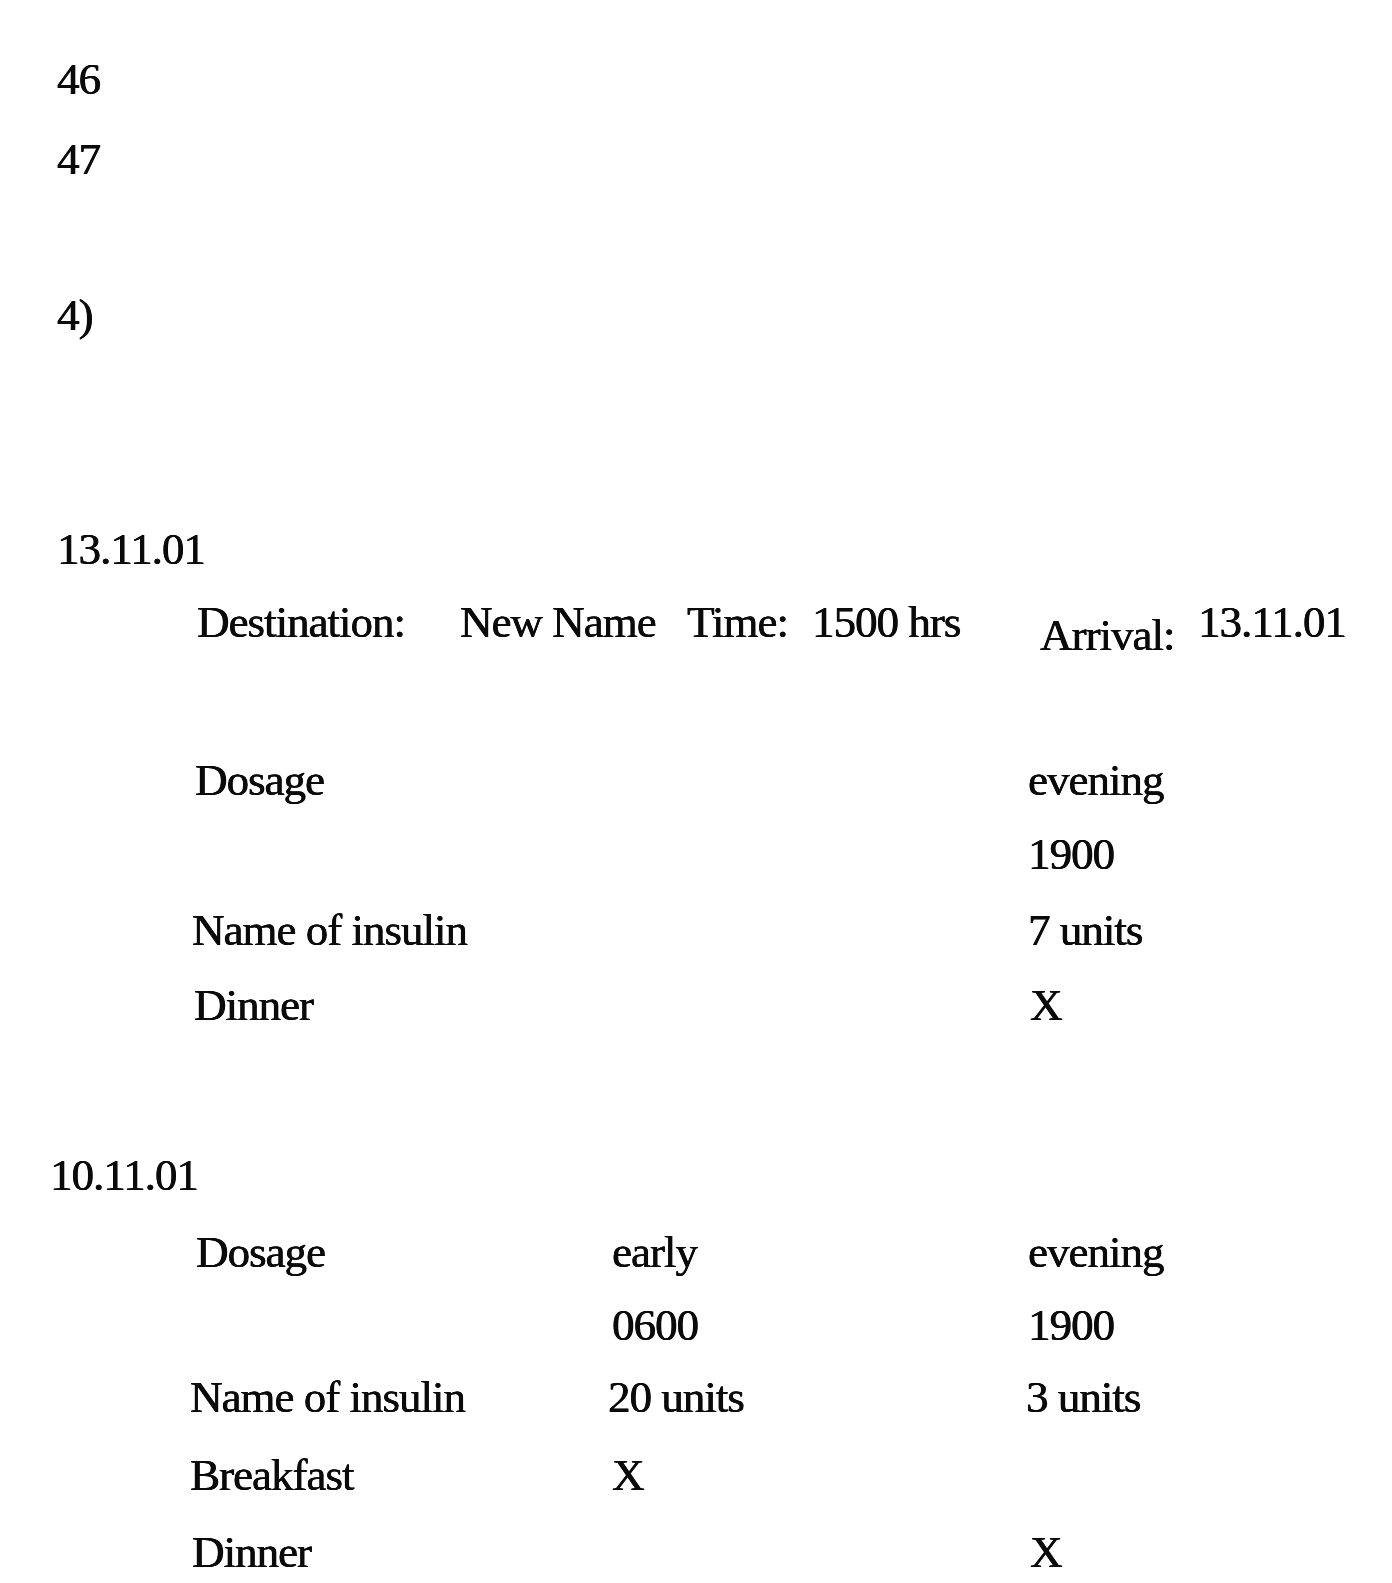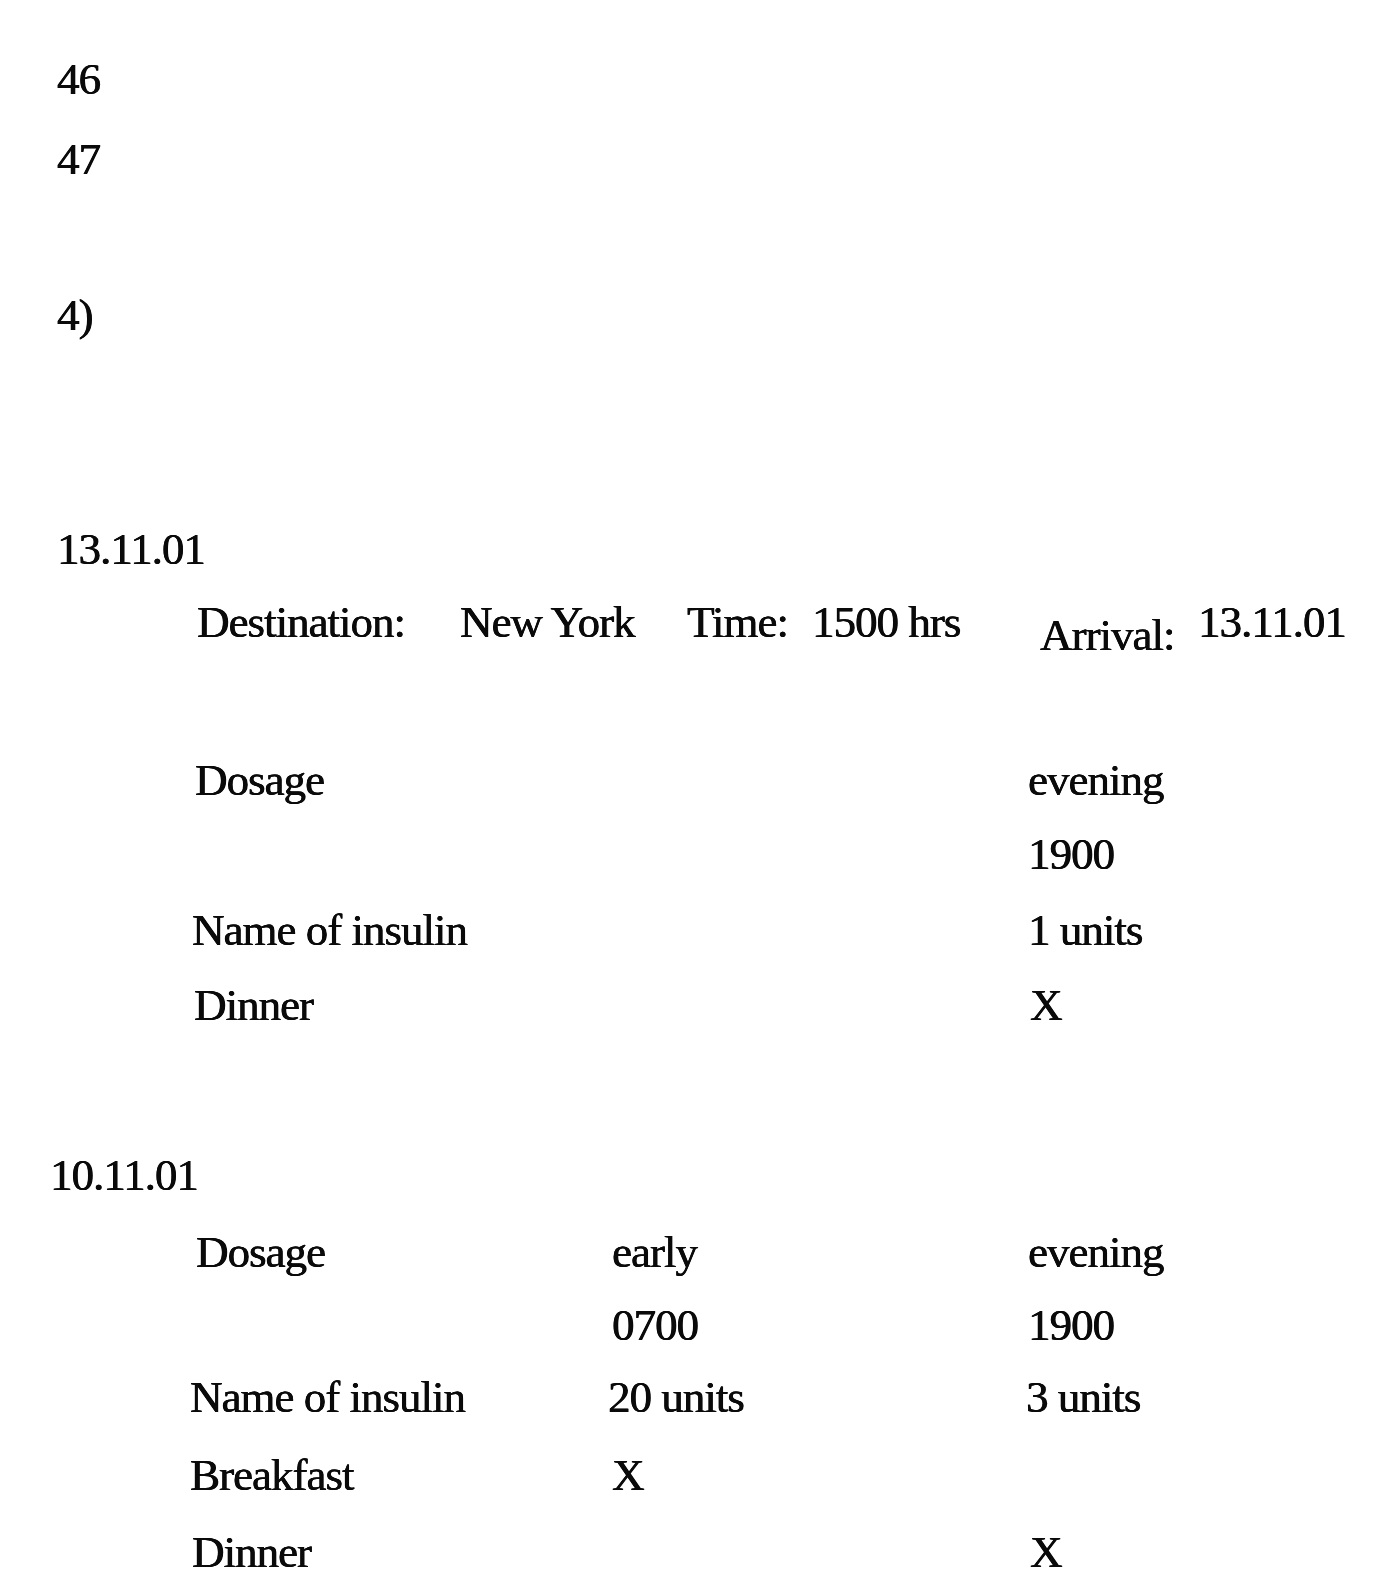--- a/index.html
+++ b/index.html
@@ -38,44 +38,44 @@
   <div class="t" style="left:57px; top:102px">47</div>
 
   
   <div class="t" style="left:57px; top:258px">4)</div>
 
   
   <div class="sec">
     <div class="t" style="left:57px; top:492px">13.11.01</div>
 
     <div class="t" style="left:197px; top:565px">Destination:</div>
-    <div class="t" style="left:460px; top:565px">New York</div>
+    <div class="t" style="left:460px; top:565px">New Name</div>
     <div class="t" style="left:687px; top:565px">Time:</div>
     <div class="t" style="left:812px; top:565px">1500 hrs</div>
     <div class="t" style="left:1040px; top:578px">Arrival:</div>
     <div class="t" style="left:1198px; top:565px">13.11.01</div>
 
     <div class="t" style="left:195px; top:723px">Dosage</div>
     <div class="t" style="left:1028px; top:723px">evening</div>
     <div class="t" style="left:1028px; top:797px">1900</div>
     <div class="t" style="left:192px; top:873px">Name of insulin</div>
-    <div class="t" style="left:1028px; top:873px">1 units</div>
+    <div class="t" style="left:1028px; top:873px">7 units</div>
     <div class="t" style="left:194px; top:948px">Dinner</div>
     <div class="t" style="left:1030px; top:948px">X</div>
   </div>
 
   
   <div class="sec">
     <div class="t" style="left:50px; top:1118px">10.11.01</div>
 
     <div class="t" style="left:196px; top:1195px">Dosage</div>
     <div class="t" style="left:612px; top:1195px">early</div>
     <div class="t" style="left:1028px; top:1195px">evening</div>
 
-    <div class="t" style="left:612px; top:1268px">0700</div>
+    <div class="t" style="left:612px; top:1268px">0600</div>
     <div class="t" style="left:1028px; top:1268px">1900</div>
 
     <div class="t" style="left:190px; top:1340px">Name of insulin</div>
     <div class="t" style="left:608px; top:1340px">20 units</div>
     <div class="t" style="left:1026px; top:1340px">3 units</div>
 
     <div class="t" style="left:190px; top:1418px">Breakfast</div>
     <div class="t" style="left:612px; top:1418px">X</div>
 
     <div class="t" style="left:192px; top:1495px">Dinner</div>

